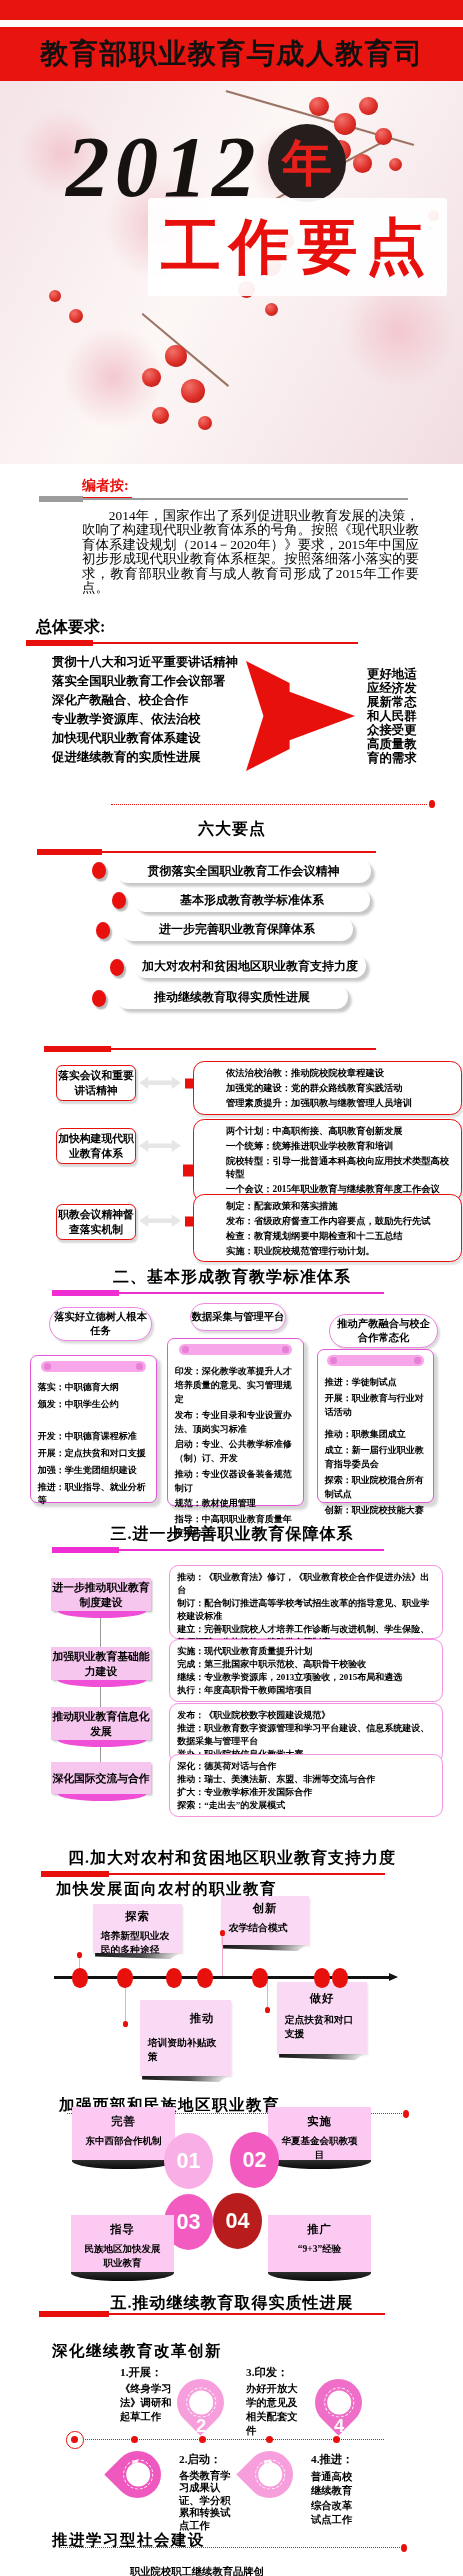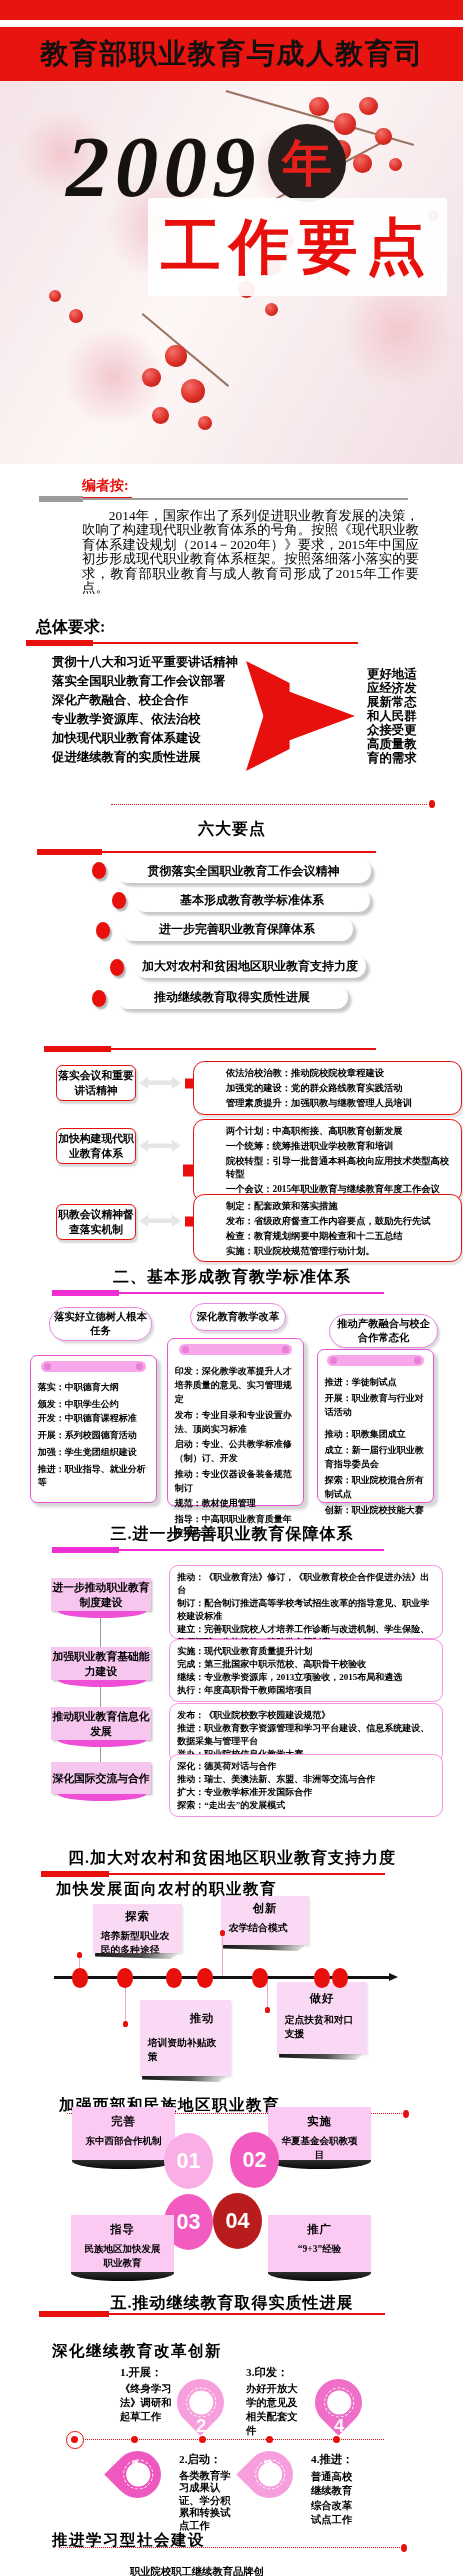--- a/index.html
+++ b/index.html
@@ -135,21 +135,21 @@
     <div class="berry" style="left:165px;top:264px;width:21.6px;height:21.6px;"></div>
     <div class="berry" style="left:142px;top:287px;width:18.5px;height:18.5px;"></div>
     <div class="berry" style="left:181px;top:298px;width:24px;height:24px;"></div>
     <div class="berry" style="left:152px;top:326px;width:16.5px;height:16.5px;"></div>
     <div class="berry" style="left:198px;top:335px;width:14.4px;height:14.4px;"></div>
     <div class="berry" style="left:49px;top:209px;width:12.4px;height:12.4px;"></div>
     <div class="berry" style="left:69px;top:228px;width:14.4px;height:14.4px;"></div>
     <div class="berry" style="left:428px;top:129px;width:11.3px;height:11.3px;"></div>
   </div>
 
-  <div class="abs y2015">2009</div>
+  <div class="abs y2015">2012</div>
   <div class="abs yearCircle ctr">
     <span>年</span>
   </div>
   <div class="abs titleBox ctr">
     <span>工作要点</span>
   </div>
 
   <div class="edLabel" style="left:81px;top:477px;">编者按:</div>
   <div class="rule" style="left:39px;top:496px;width:44px;--c:#9c9c9c;--w:325px;"></div>
   <div class="edText" style="left:82px;top:509px;width:337px;">2014年，国家作出了系列促进职业教育发展的决策，吹响了构建现代职业教育体系的号角。按照《现代职业教育体系建设规划（2014－2020年）》要求，2015年中国应初步形成现代职业教育体系框架。按照落细落小落实的要求，教育部职业教育与成人教育司形成了2015年工作要点。</div>
@@ -220,33 +220,33 @@
     <div>实施：职业院校规范管理行动计划。</div>
   </div>
 
   <div class="secTitle" style="top:1267px;">二、基本形成教育教学标准体系</div>
   <div class="rule" style="left:52px;top:1290px;width:67px;--c:#ee2ed2;--w:265px;"></div>
 
   <div class="bub" style="left:49px;top:1307px;width:93px;height:32px;padding:0 4.1px;">
     <span>落实好立德树人根本任务</span>
     </div>
   <div class="bub" style="left:190px;top:1303px;width:94px;height:26px;">
-    <span>深化教育教学改革</span>
+    <span>数据采集与管理平台</span>
     </div>
   <div class="bub" style="left:329px;top:1314px;width:99px;height:32px;padding:0 4.1px;">
     <span>推动产教融合与校企合作常态化</span>
     </div>
 
   <div class="s2col" style="left:30px;top:1355px;width:125px;height:146px;">
     <div class="s2pill"></div>
     <div class="s2lines" style="line-height:12.4px;">
       <div style="margin-bottom:4.6px;">落实：中职德育大纲</div>
-      <div style="margin-bottom:2px;">颁发：中职学生公约</div>
+      <div style="margin-bottom:20px;">颁发：中职学生公约</div>
       <div style="margin-bottom:4.6px;">开发：中职德育课程标准</div>
-      <div style="margin-bottom:4.6px;">开展：系列校园德育活动</div>
+      <div style="margin-bottom:4.6px;">开展：定点扶贫和对口支援</div>
       <div style="margin-bottom:4.6px;">加强：学生党团组织建设</div>
       <div>推进：职业指导、就业分析等</div>
     </div>
   </div>
   <div class="s2col" style="left:167px;top:1338px;width:135px;height:166px;">
     <div class="s2pill"></div>
     <div class="s2lines" style="line-height:14px;">
       <div style="margin-bottom:1.5px;">印发：深化教学改革提升人才培养质量的意见、实习管理规定</div>
       <div style="margin-bottom:1.5px;">发布：专业目录和专业设置办法、顶岗实习标准</div>
       <div style="margin-bottom:1.5px;">启动：专业、公共教学标准修（制）订、开发</div>

